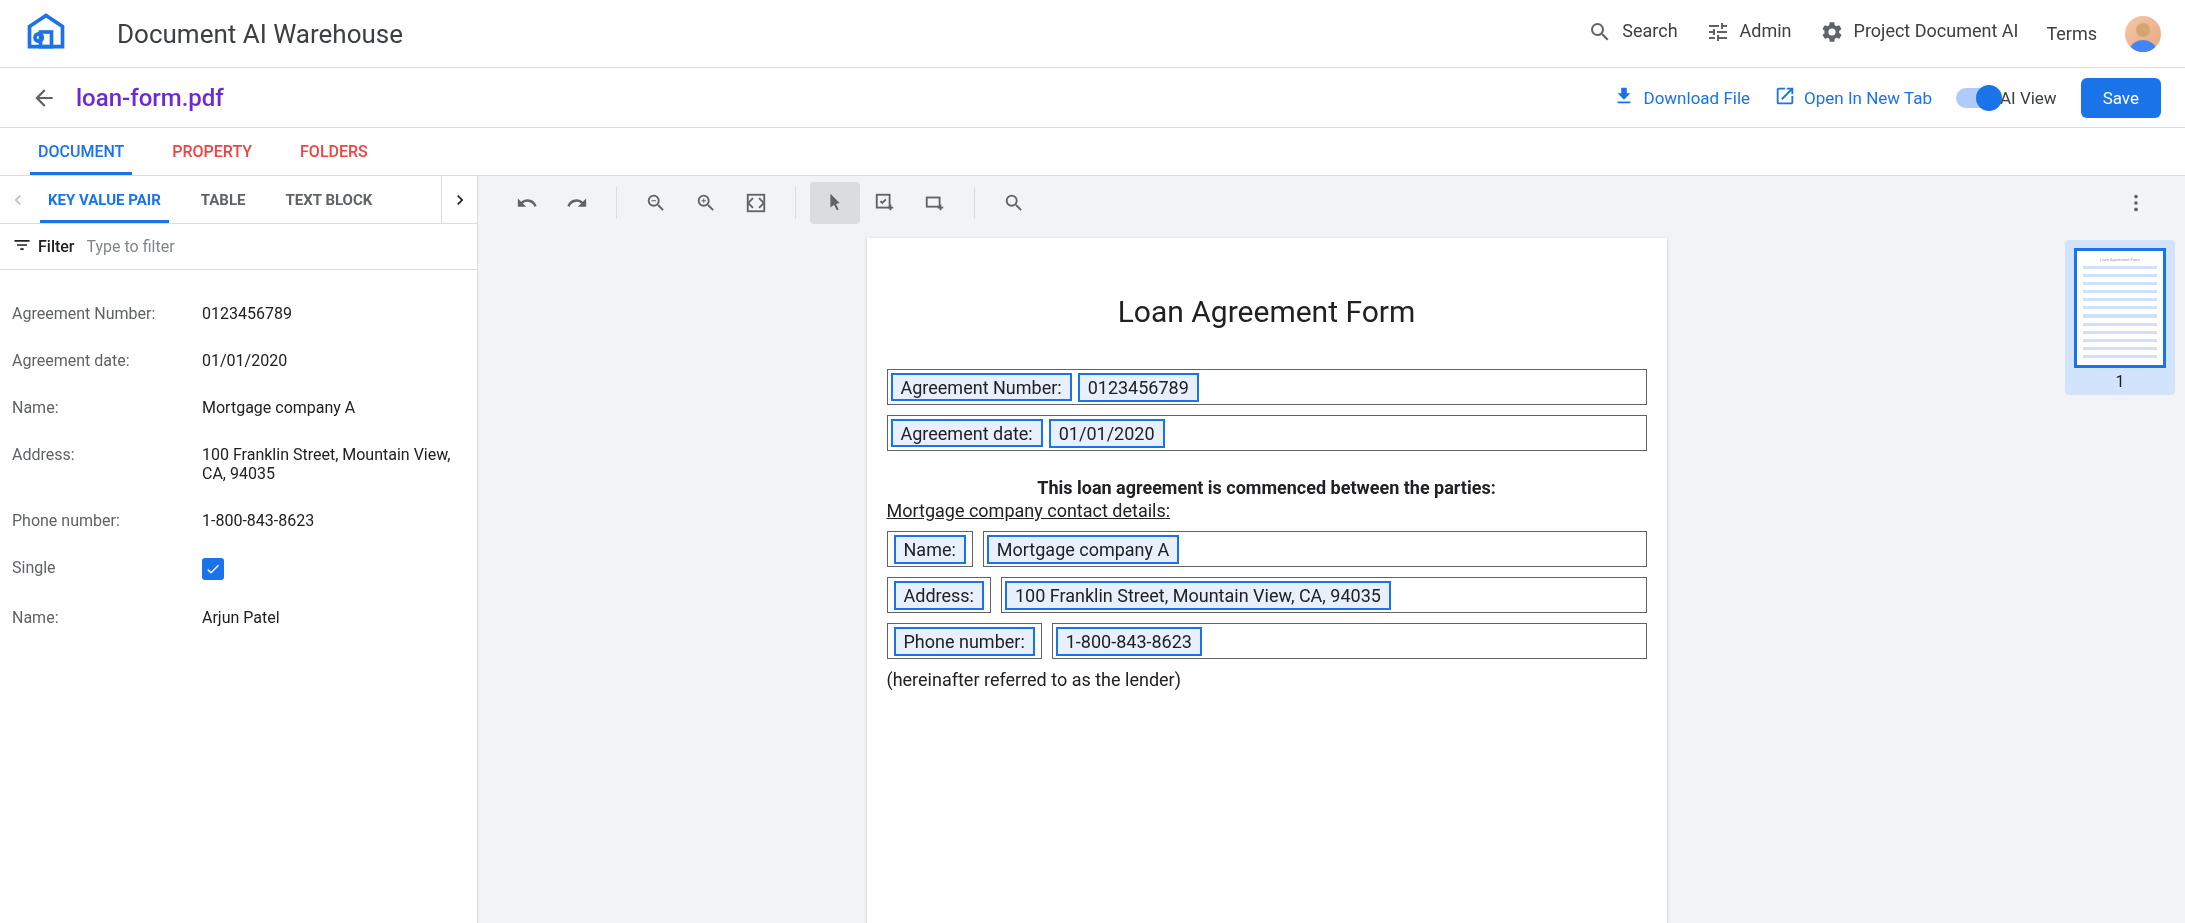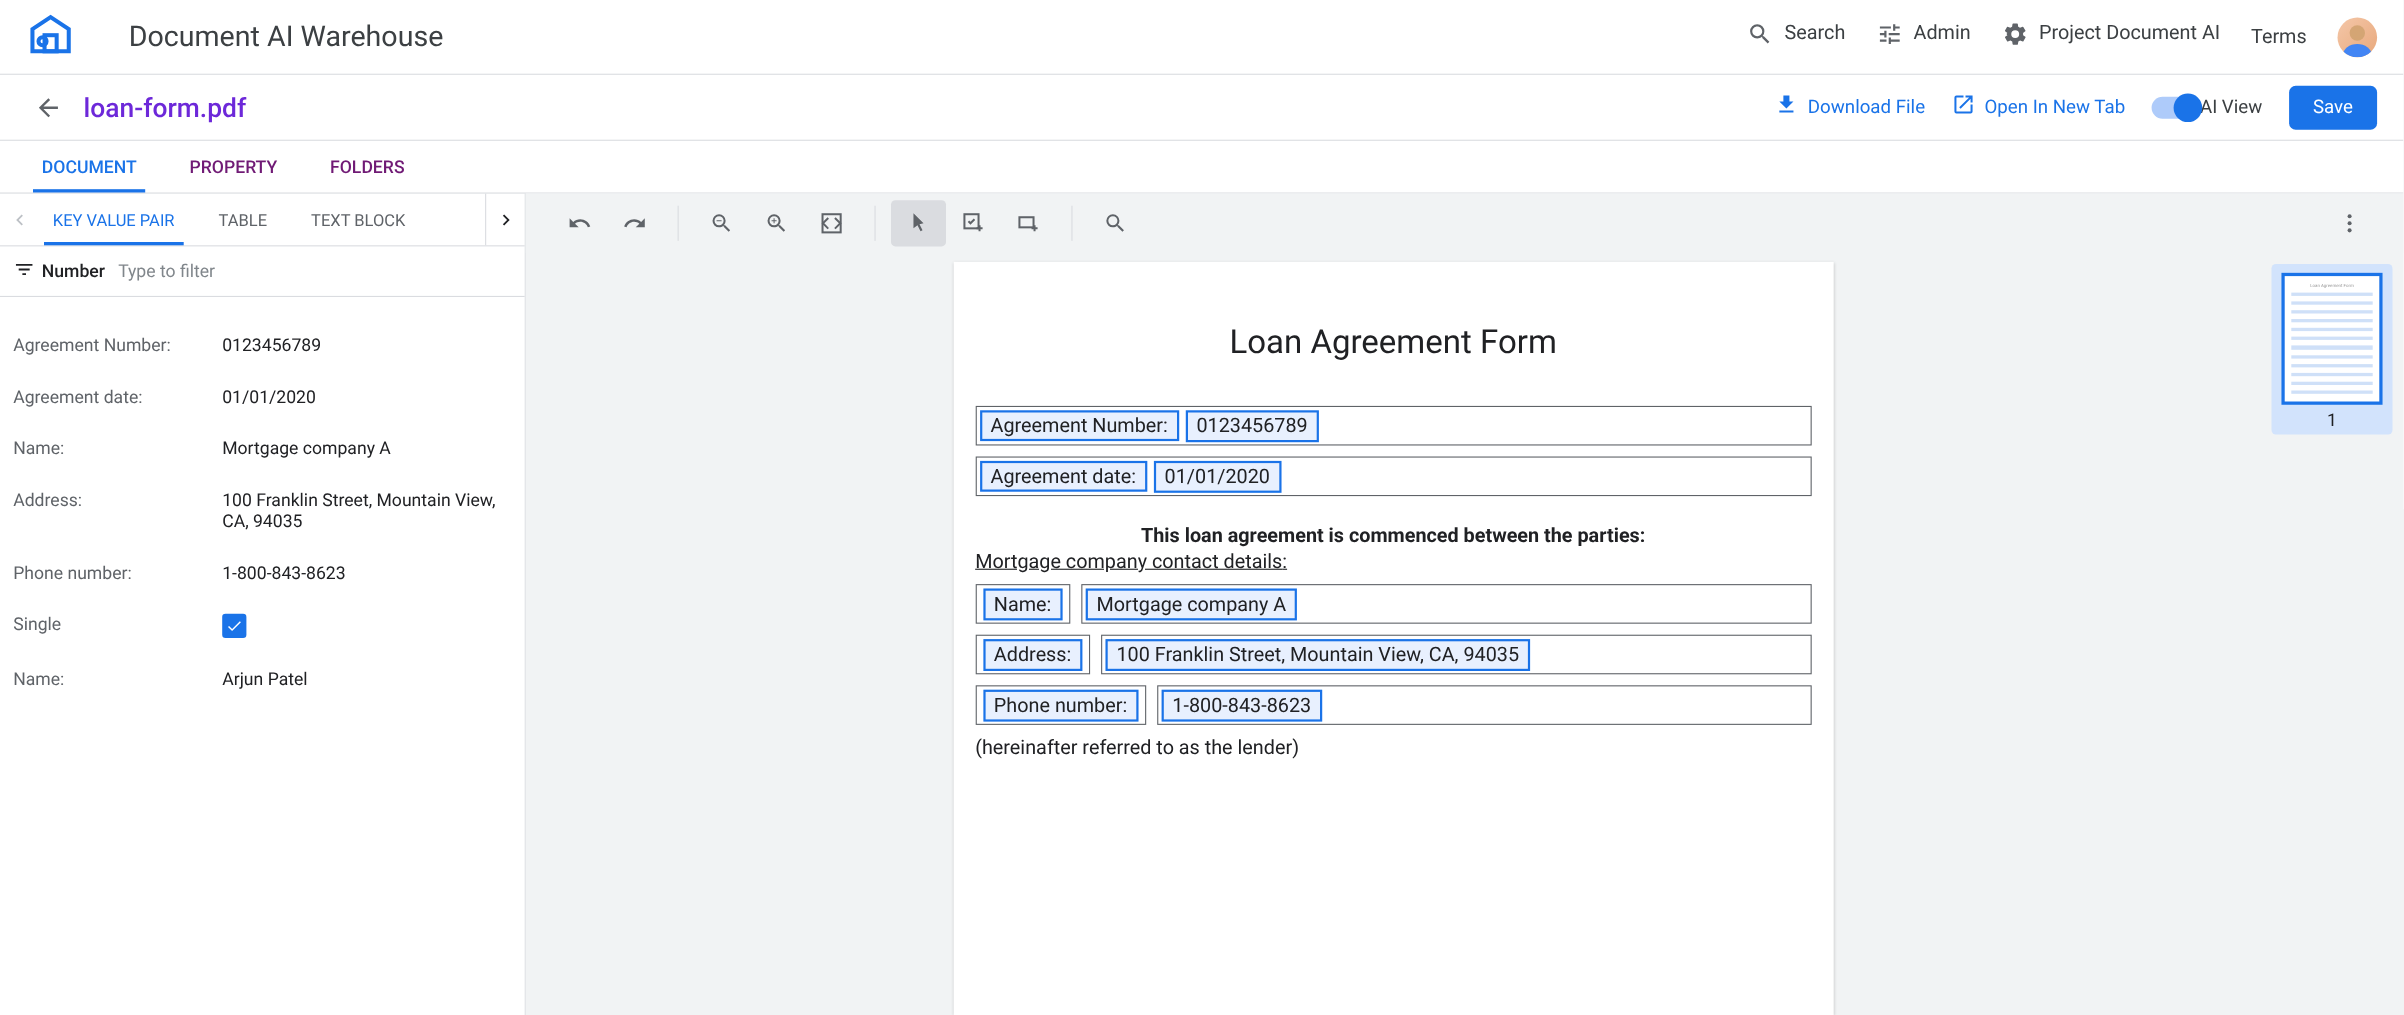--- a/index.html
+++ b/index.html
@@ -23,34 +23,34 @@
 .link-action { display: flex; align-items: center; gap: 8px; color: #1a73e8; font-size: 17px; cursor: pointer; }
 .link-action svg { width: 22px; height: 22px; fill: #1a73e8; }
 .toggle-wrap { display: flex; align-items: center; gap: 0; }
 .toggle { width: 44px; height: 20px; background: #aecbfa; border-radius: 10px; position: relative; cursor: pointer; }
 .toggle-knob { position: absolute; right: -2px; top: -3px; width: 26px; height: 26px; background: #1a73e8; border-radius: 50%; }
 .toggle-label { font-size: 17px; color: #3c4043; }
 .save-btn { background: #1a73e8; color: #fff; border: none; border-radius: 6px; padding: 10px 22px; font-size: 17px; cursor: pointer; text-align: right; }
 
 
 .tabs1 { display: flex; height: 48px; border-bottom: 1px solid #dadce0; padding-left: 38px; gap: 48px; align-items: center; }
-.tab1 { font-size: 16px; color: #701a75; font-weight: 500; cursor: pointer; height: 100%; display: flex; align-items: center; position: relative; }
+.tab1 { font-size: 16px; color: #ef4444; font-weight: 500; cursor: pointer; height: 100%; display: flex; align-items: center; position: relative; }
 .tab1.active { color: #1a73e8; }
 .tab1.active::after { content:''; position:absolute; bottom:0; left:-8px; right:-8px; height:3px; background:#1a73e8; }
 
 
 .body-split { display: flex; height: calc(923px - 68px - 60px - 48px); }
 
 
 .left-panel { width: 478px; border-right: 1px solid #dadce0; display: flex; flex-direction: column; }
 .tabs2-wrap { display: flex; align-items: center; height: 48px; border-bottom: 1px solid #dadce0; }
 .tabs2-arrow { width: 36px; display: flex; align-items: center; justify-content: center; cursor: pointer; color: #bdc1c6; }
 .tabs2-arrow.right { color: #202124; border-left: 1px solid #dadce0; height: 100%; }
 .tabs2 { display: flex; gap: 40px; flex: 1; padding: 0 12px; align-items: center; height: 100%; }
-.tab2 { font-size: 15px; color: #5f6368; font-weight: 400; cursor: pointer; position: relative; height: 100%; display: flex; align-items: center; white-space: nowrap; }
+.tab2 { font-size: 15px; color: #5f6368; font-weight: 700; cursor: pointer; position: relative; height: 100%; display: flex; align-items: center; white-space: nowrap; }
 .tab2.active { color: #1a73e8; }
 .tab2.active::after { content:''; position:absolute; bottom:0; left:-8px; right:-8px; height:3px; background:#1a73e8; }
 
 .filter-row { display: flex; align-items: center; height: 46px; padding: 0 12px; border-bottom: 1px solid #dadce0; gap: 12px; }
 .filter-label { display: flex; align-items: center; gap: 6px; font-weight: 500; color: #202124; font-size: 16px; }
 .filter-input { border: none; outline: none; font-size: 16px; color: #5f6368; flex: 1; }
 .filter-input::placeholder { color: #80868b; }
 
 .kv-list { padding: 20px 12px; overflow-y: auto; }
 .kv-row { display: flex; padding: 14px 0; }
@@ -194,21 +194,21 @@
             <path d="M10 6L8.59 7.41 13.17 12l-4.58 4.59L10 18l6-6z"></path>
           </svg>
       </div>
     </div>
 
     <div class="filter-row">
       <div class="filter-label">
         <span><svg width="20" height="20" viewBox="0 0 24 24" fill="#202124">
               <path d="M10 18h4v-2h-4v2zM3 6v2h18V6H3zm3 7h12v-2H6v2z"></path>
             </svg></span>
-        <span>Number</span>
+        <span>Filter</span>
       </div>
       <input class="filter-input" placeholder="Type to filter" style="">
     </div>
 
     <div class="kv-list">
       <div class="kv-row">
         <div class="kv-key">Agreement Number:</div>
         <div class="kv-val">0123456789</div>
       </div>
       <div class="kv-row">

